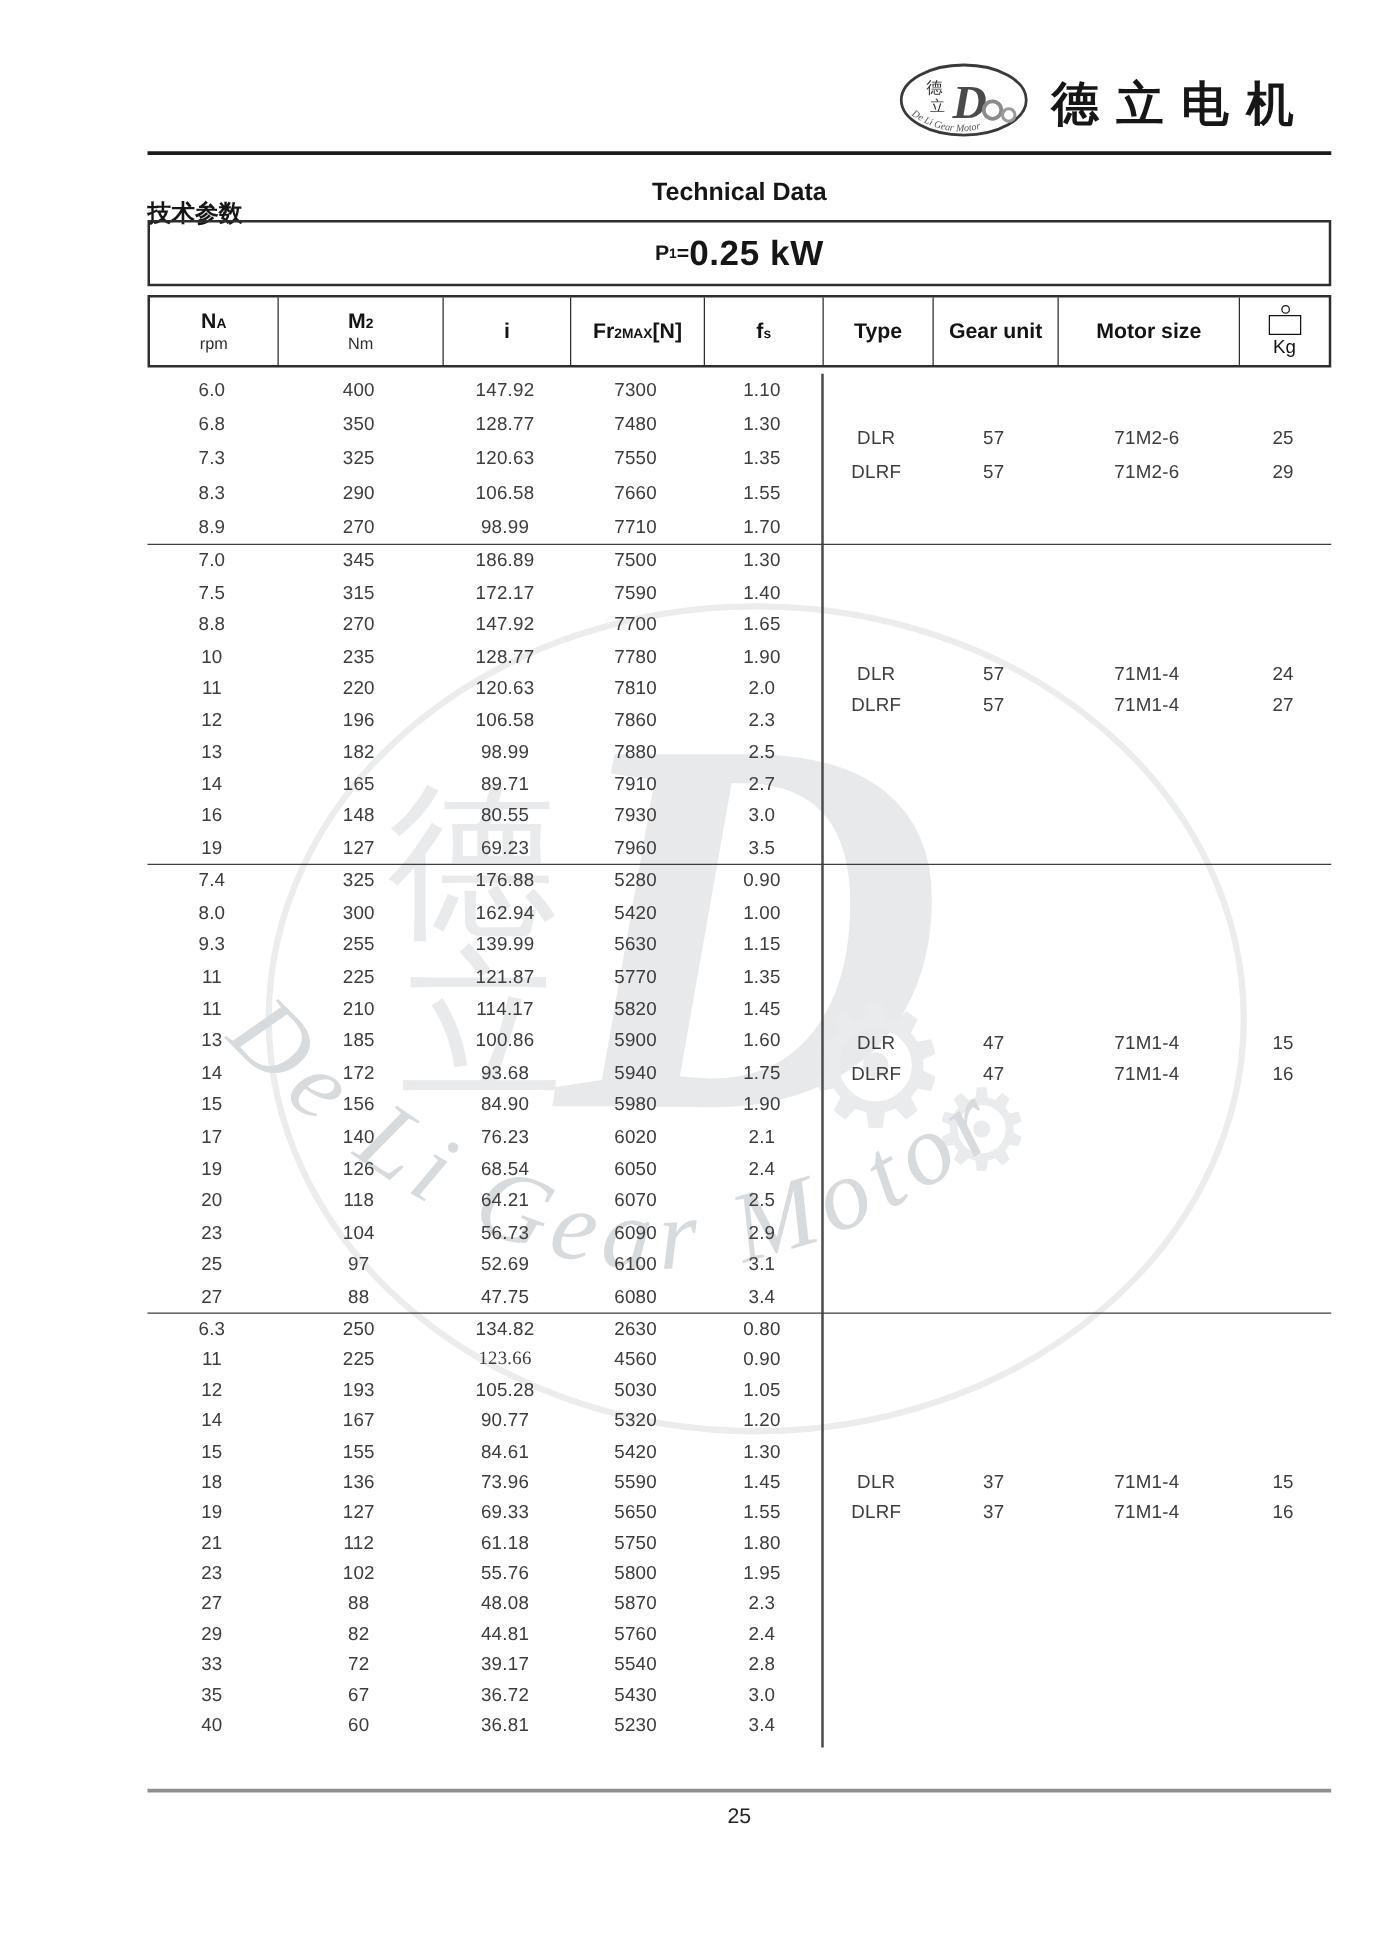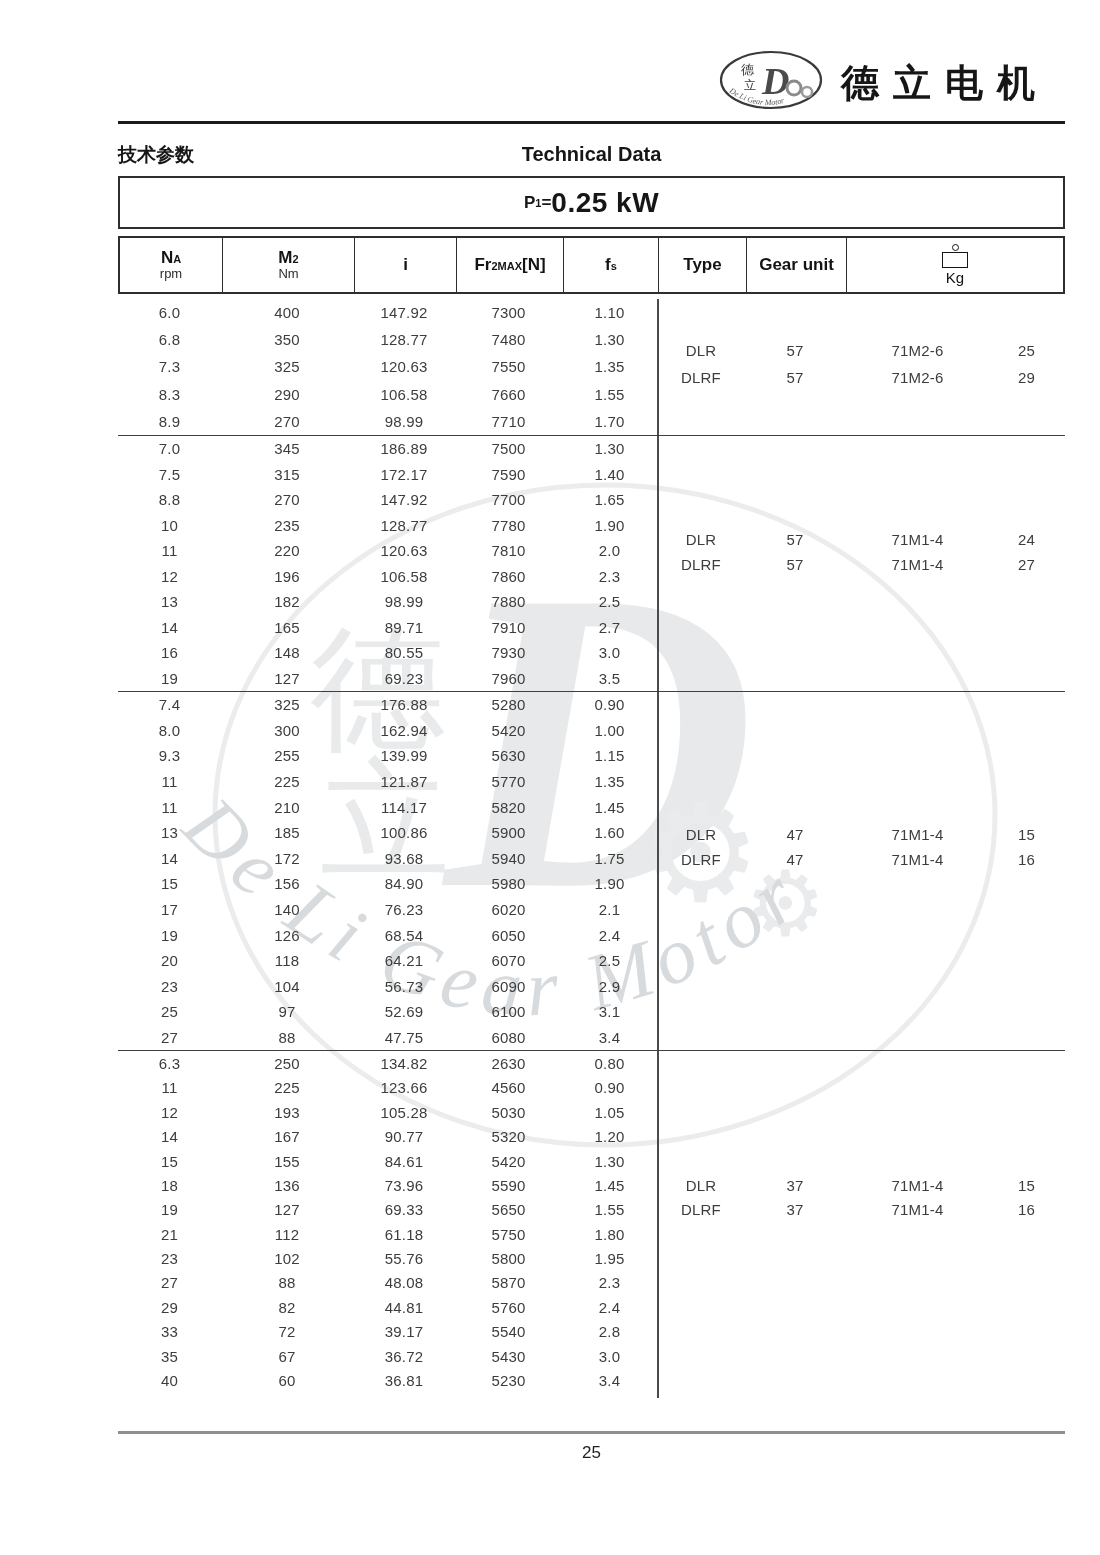--- a/index.html
+++ b/index.html
@@ -9,21 +9,21 @@
 
   
   .watermark { position:absolute; left:0; top:0; width:1100px; height:1555px; z-index:0; pointer-events:none; }
 
   
   .brand { position:absolute; left:715px; top:48px; display:flex; align-items:center; gap:14px; z-index:2; }
   .brand-name { font-size:38px; font-weight:bold; color:#161616; letter-spacing:14px; font-family:"Liberation Serif", serif; white-space:nowrap; }
   .top-rule { position:absolute; left:118px; top:121px; width:947px; height:3px; background:#1b1b1b; z-index:2; }
 
   .section-row { position:absolute; left:118px; top:142px; width:947px; height:26px; z-index:2; }
-  .section-cn { position:absolute; left:0; top:0; font-size:19px; font-weight:bold; color:#161616; }
+  .section-cn { position:absolute; left:0; top:16px; font-size:19px; font-weight:bold; color:#161616; }
   .section-en { position:absolute; left:0; top:1px; width:100%; text-align:center; font-size:20px; font-weight:bold; color:#161616; }
 
   .power-box { position:absolute; left:118px; top:176px; width:947px; height:53px; border:2px solid #2e2e2e;
                display:flex; align-items:center; justify-content:center; z-index:2; background:transparent; }
   .power-sym { font-size:17px; font-weight:bold; color:#161616; }
   .power-sub { font-size:11px; font-weight:bold; color:#161616; }
   .power-eq  { font-size:17px; font-weight:bold; color:#161616; }
   .power-val { font-size:28px; font-weight:bold; color:#161616; letter-spacing:0.5px; }
 
   
@@ -120,20 +120,23 @@
     </div>
     <div class="th" style="width:95px">
       <div><span class="sym">f</span><span class="sub">s</span></div>
     </div>
     <div class="th" style="width:88px">
       <div class="lbl">Type</div>
     </div>
     <div class="th" style="width:100px">
       <div class="lbl">Gear unit</div>
     </div>
+    <div class="th" style="width:145px">
+      <div class="lbl">Motor size</div>
+    </div>
     <div class="th">
       <div class="weight-icon"></div>
       <div class="kg-lbl">Kg</div>
     </div>
   </div>
 
   <div class="tbody">
     <div class="vline"></div>
   <div class="group with-sep">
         <div class="row" style="height: 27.2px;">
@@ -384,21 +387,21 @@
         <div class="row" style="height: 24.4px;">
           <div class="cell" style="width: 103px;">6.3</div>
           <div class="cell" style="width: 132px;">250</div>
           <div class="cell" style="width: 102px;">134.82</div>
           <div class="cell" style="width: 107px;">2630</div>
           <div class="cell" style="width: 95px;">0.80</div>
         </div>
         <div class="row" style="height: 24.4px;">
           <div class="cell" style="width: 103px;">11</div>
           <div class="cell" style="width: 132px;">225</div>
-          <div class="cell" style="width: 102px;">123.66</div>
+          <div class="cell" style="width: 102px; font-family: Liberation Serif, serif;">123.66</div>
           <div class="cell" style="width: 107px;">4560</div>
           <div class="cell" style="width: 95px;">0.90</div>
         </div>
         <div class="row" style="height: 24.4px;">
           <div class="cell" style="width: 103px;">12</div>
           <div class="cell" style="width: 132px;">193</div>
           <div class="cell" style="width: 102px;">105.28</div>
           <div class="cell" style="width: 107px;">5030</div>
           <div class="cell" style="width: 95px;">1.05</div>
         </div>

